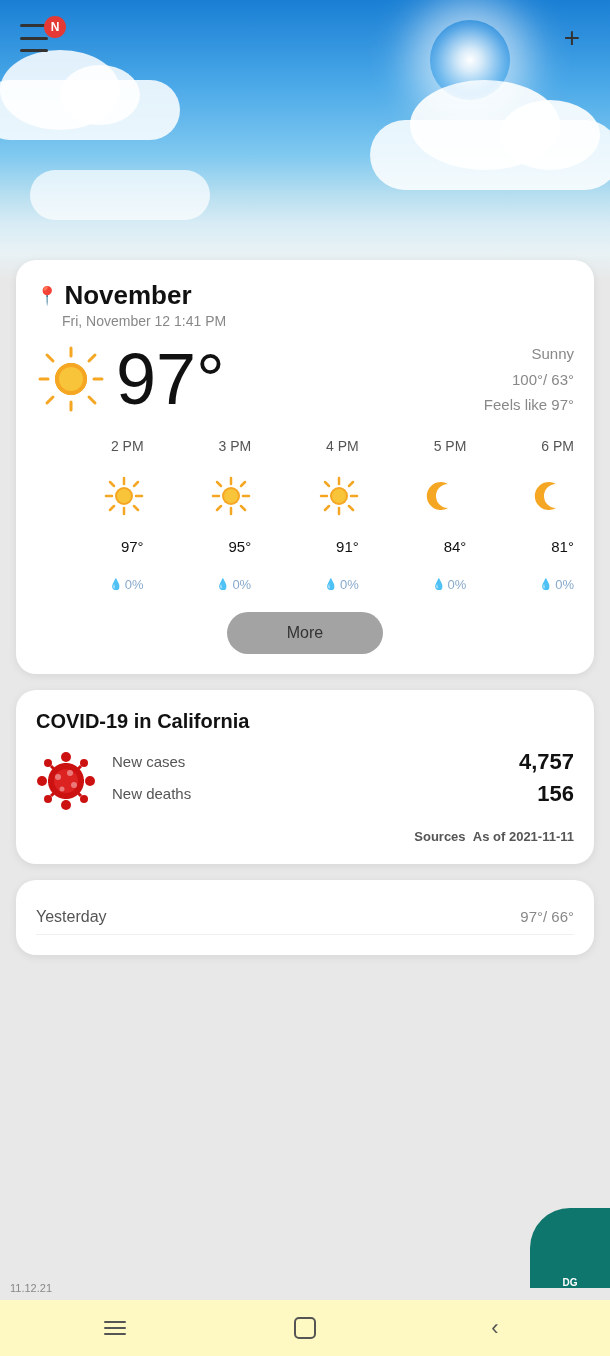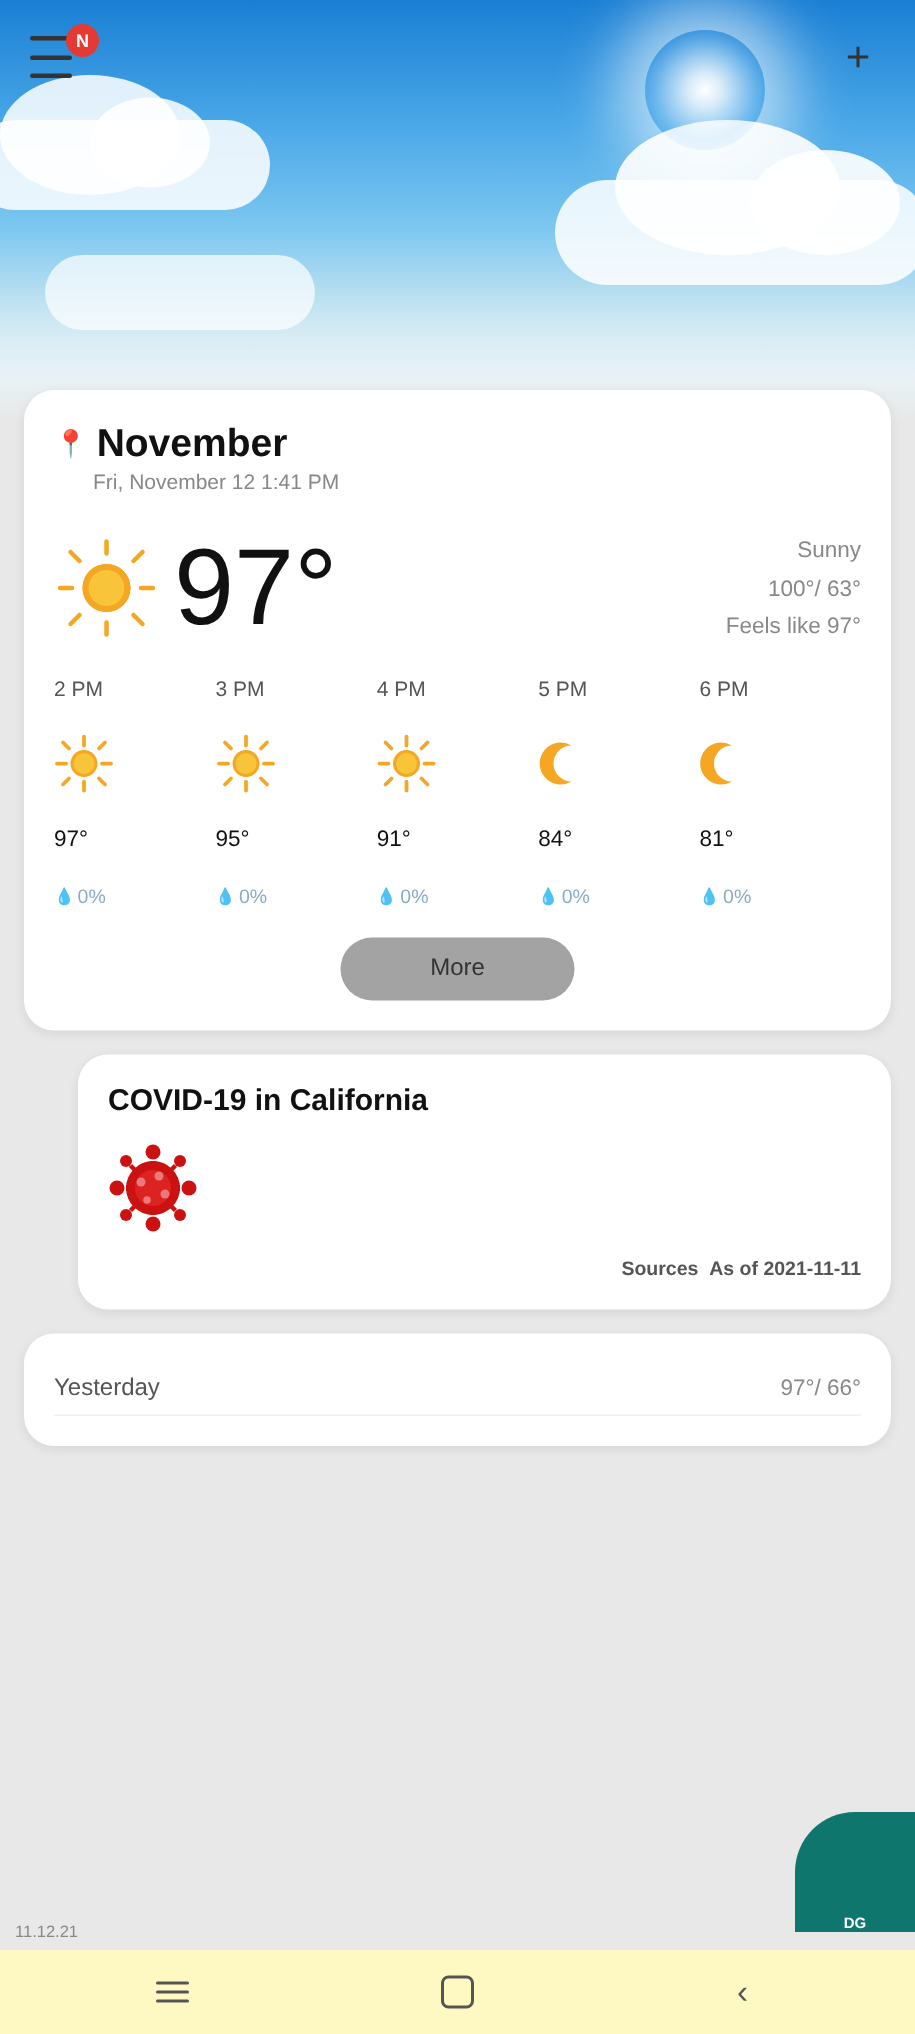--- a/index.html
+++ b/index.html
@@ -140,21 +140,21 @@
       font-size: 18px;
     }
     .location-name {
       font-size: 26px;
       font-weight: 600;
       color: #111;
     }
     .datetime {
       font-size: 14px;
       color: #888;
-      margin-bottom: 25px;
+      margin-bottom: 12px;
       margin-left: 26px;
     }
 
     .current-weather {
       display: flex;
       align-items: center;
       justify-content: space-between;
       margin-bottom: 20px;
     }
     .temp-section {
@@ -189,21 +189,21 @@
 
     
     .hourly-row {
       display: flex;
       justify-content: space-between;
       margin-bottom: 20px;
     }
     .hour-item {
       display: flex;
       flex-direction: column;
-      align-items: flex-start;
+      align-items: flex-end;
       gap: 22px;
       flex: 1;
     }
     .hour-label {
       font-size: 14px;
       color: #555;
     }
     .hour-icon {
       width: 40px;
       height: 40px;
@@ -237,21 +237,20 @@
       cursor: pointer;
     }
 
     
     .covid-card {
       background: white;
       border-radius: 20px;
       padding: 20px;
       margin-bottom: 16px;
       box-shadow: 0 2px 8px rgba(0,0,0,0.08);
-      margin-left: 36px;
     }
     .covid-title {
       font-size: 20px;
       font-weight: 700;
       color: #111;
       margin-bottom: 16px;
     }
     .covid-stats {
       display: flex;
       align-items: center;
@@ -567,20 +566,30 @@
         <line stroke="#cc1111" stroke-width="3" x1="15" y1="15" x2="20" y2="20"></line>
         <line stroke="#cc1111" stroke-width="3" x1="40" y1="40" x2="45" y2="45"></line>
         <line stroke="#cc1111" stroke-width="3" x1="45" y1="15" x2="40" y2="20"></line>
         <line stroke="#cc1111" stroke-width="3" x1="20" y1="40" x2="15" y2="45"></line>
 
         <circle cx="22" cy="26" r="3" fill="rgba(255,255,255,0.4)"></circle>
         <circle cx="34" cy="22" r="3" fill="rgba(255,255,255,0.4)"></circle>
         <circle cx="38" cy="34" r="3" fill="rgba(255,255,255,0.4)"></circle>
         <circle cx="26" cy="38" r="2.5" fill="rgba(255,255,255,0.4)"></circle>
       </svg>
+      <div class="covid-numbers">
+        <div class="covid-row">
+          <span class="covid-label">New cases</span>
+          <span class="covid-number">4,757</span>
+        </div>
+        <div class="covid-row">
+          <span class="covid-label">New deaths</span>
+          <span class="covid-number">156</span>
+        </div>
+      </div>
     </div>
     <div class="covid-source">
       <span>Sources</span>
       &nbsp;<span>As of 2021-11-11</span>
     </div>
   </div>
 
   <div class="history-card">
     <div class="history-row">
       <span class="history-label">Yesterday</span>

